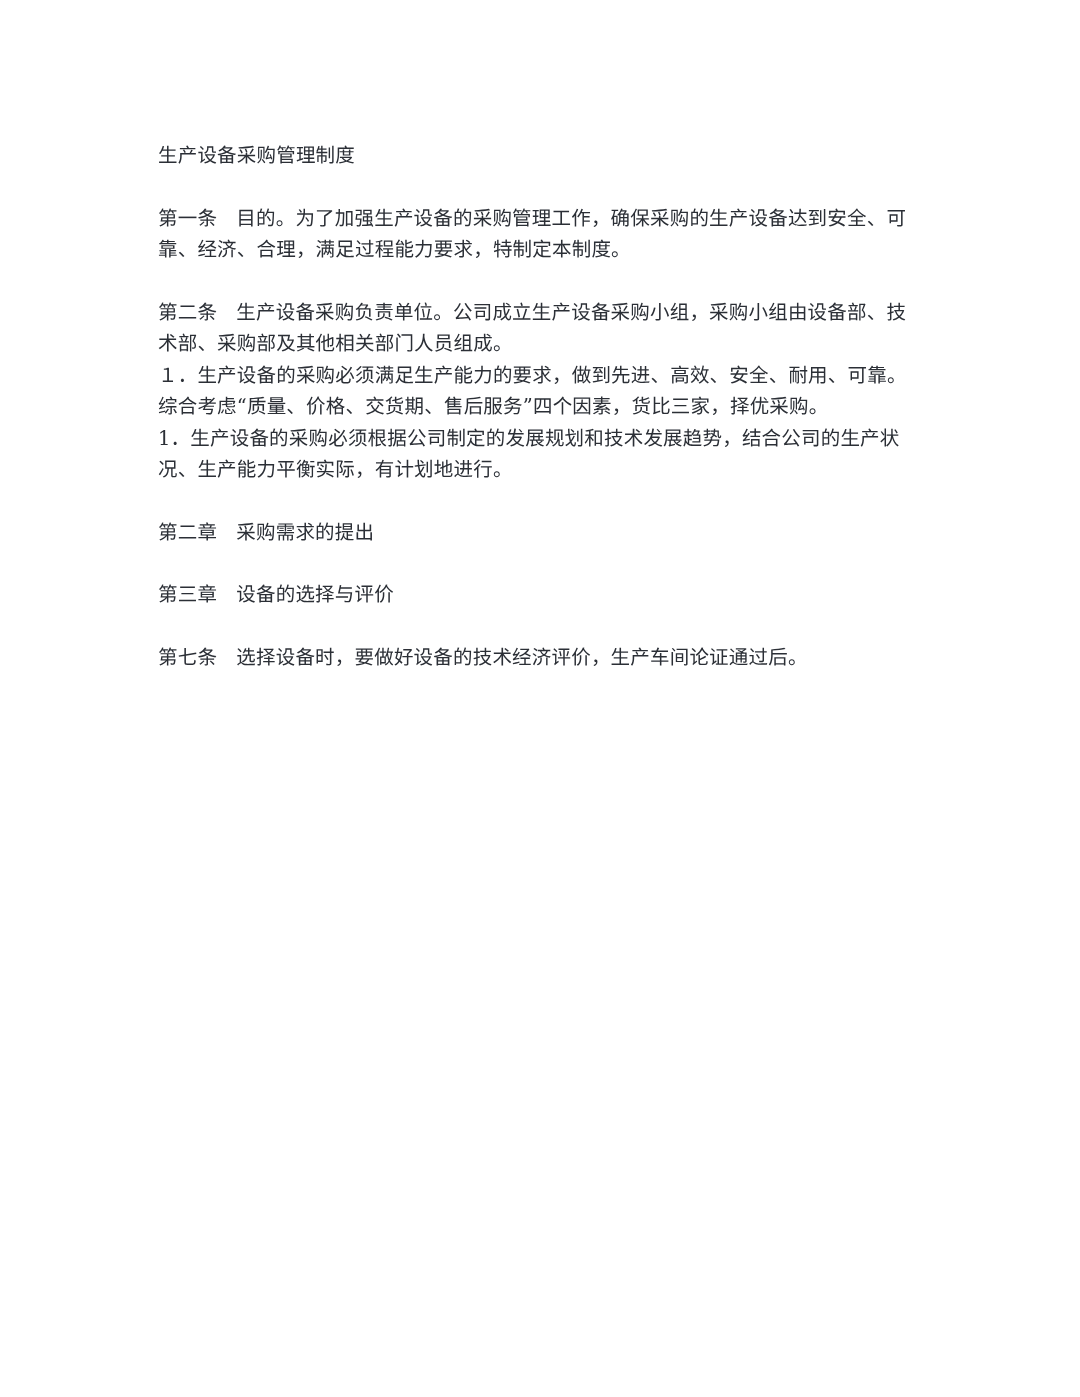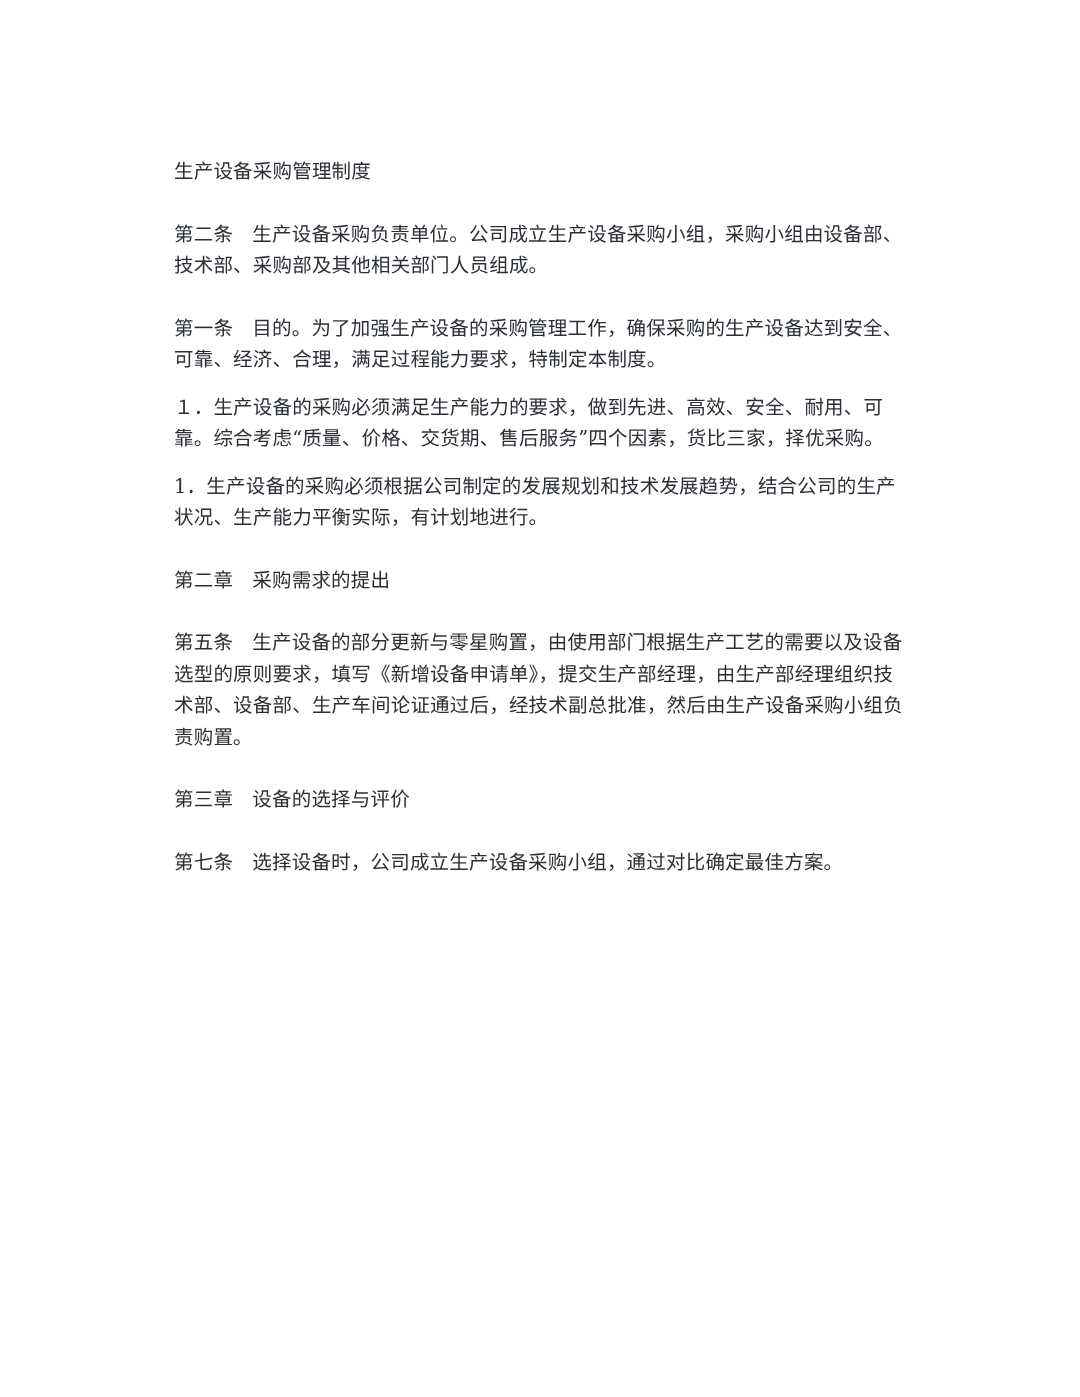--- a/index.html
+++ b/index.html
@@ -21,21 +21,21 @@
 
   .doc-body {
     position: absolute;
     left: 158px;
     top: 140px;
     width: 762px;
   }
 
   
   .doc-body p {
-    margin: 16px;
+    margin: 0;
     color: #2b2f36;
     font-family: "DejaVu Serif", "Liberation Serif", serif;
     font-size: 19.5px;
     line-height: 31.5px;
     letter-spacing: 0.2px;
     text-align: left;
     word-break: break-all;
     white-space: pre-wrap;
     -webkit-font-smoothing: antialiased;
   }
@@ -64,34 +64,33 @@
 </head>
 <body>
 
 <div class="page">
 
   <div class="doc-body">
 
     <p class="doc-title">生产设备采购管理制度</p>
 
 
+    <p class="article">第一条   目的。为了加强生产设备的采购管理工作，确保采购的生产设备达到安全、可靠、经济、合理，满足过程能力要求，特制定本制度。</p>
+
     <p class="article">第二条   生产设备采购负责单位。公司成立生产设备采购小组，采购小组由设备部、技术部、采购部及其他相关部门人员组成。</p>
-
-    <p class="article">第一条   目的。为了加强生产设备的采购管理工作，确保采购的生产设备达到安全、可靠、经济、合理，满足过程能力要求，特制定本制度。</p>
 
 
     <p class="item">１．生产设备的采购必须满足生产能力的要求，做到先进、高效、安全、耐用、可靠。综合考虑“质量、价格、交货期、售后服务”四个因素，货比三家，择优采购。</p>
 
     <p class="item">1．生产设备的采购必须根据公司制定的发展规划和技术发展趋势，结合公司的生产状况、生产能力平衡实际，有计划地进行。</p>
 
     <p class="chapter">第二章   采购需求的提出</p>
 
 
-    <p class="article">第五条   生产设备的部分更新与零星购置，由使用部门根据生产工艺的需要以及设备选型的原则要求，填写《新增设备申请单》，提交生产部经理，由生产部经理组织技术部、设备部、生产车间论证通过后，经技术副总批准，然后由生产设备采购小组负责购置。</p>
 
     <p class="chapter">第三章   设备的选择与评价</p>
 
 
-    <p class="article">第七条   选择设备时，公司成立生产设备采购小组，通过对比确定最佳方案。</p>
+    <p class="article">第七条   选择设备时，要做好设备的技术经济评价，生产车间论证通过后。</p>
 
   </div>
 
 </div>
 
 </body></html>

